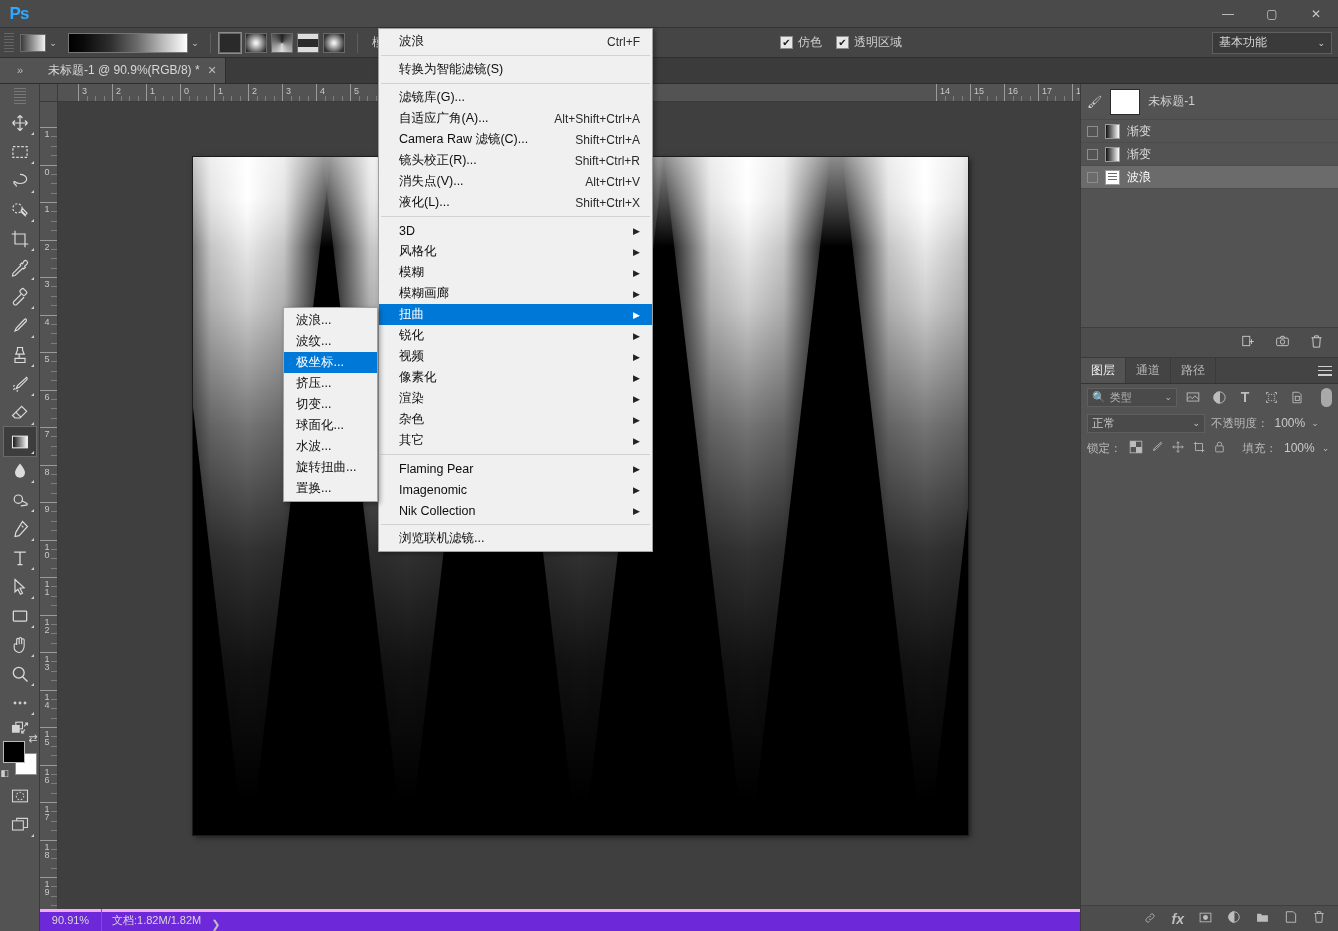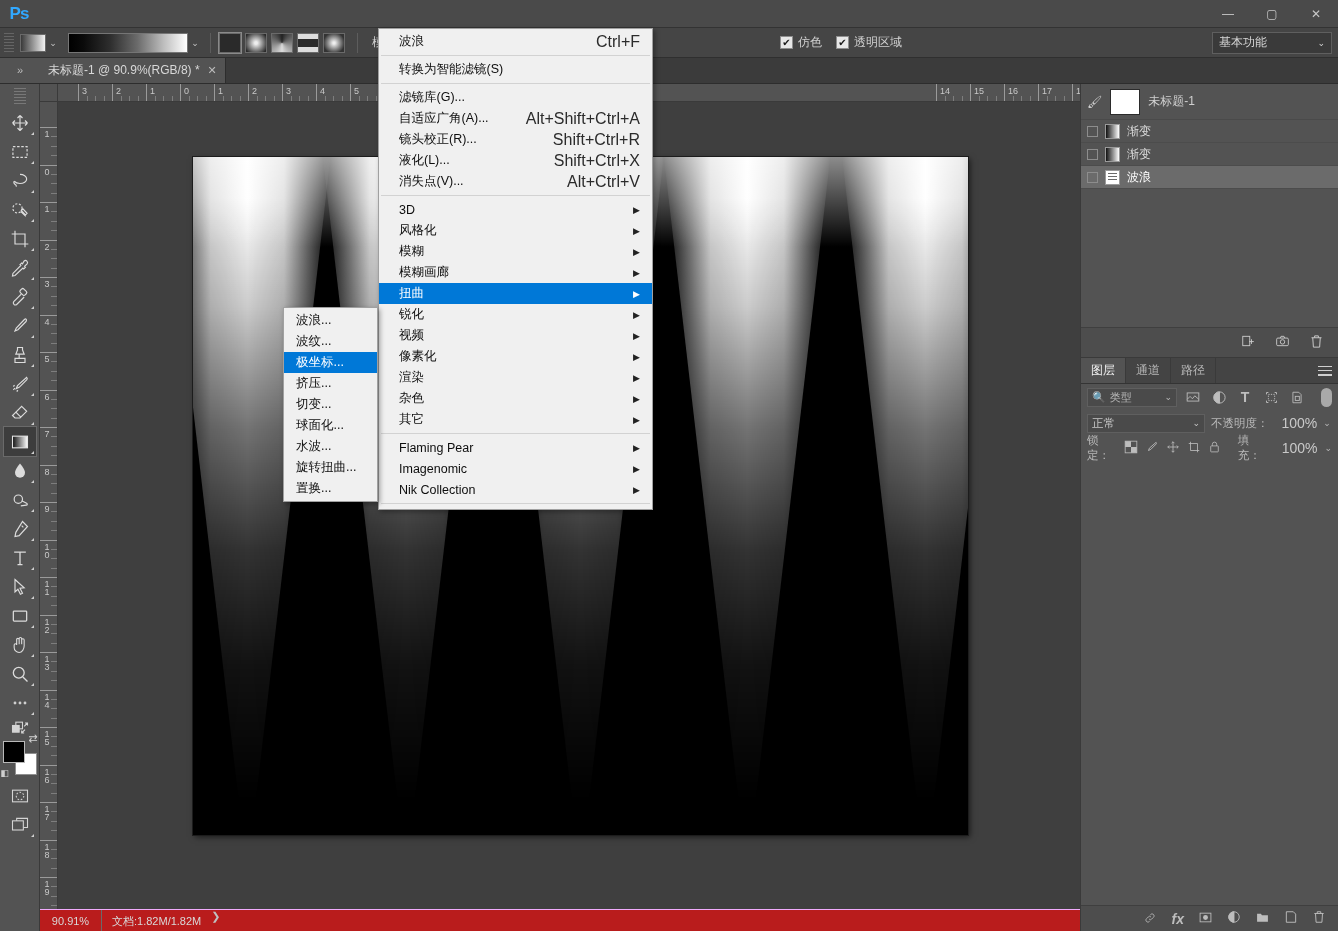--- a/index.html
+++ b/index.html
@@ -130,22 +130,22 @@
   .vt span { position:absolute; left:3px; top:2px; font-size:9px; color:#c9c9c9; width:8px;
              line-height:8px; word-break:break-all; text-align:center;}
   .vtick { position:absolute; left:11px; width:7px; border-top:1px solid #7d7d7d; }
   .canvas-wrap { flex:1; position:relative; background:#3f3f3f; overflow:hidden; }
   .artboard {
     position:absolute; left:135px; top:55px; width:775px; height:678px;
     background:#000; box-shadow:0 0 0 1px #1c1c1c, 2px 2px 6px rgba(0,0,0,.6);
     overflow:hidden;
   }
   .cone-inner { position:absolute; inset:0; }
-  .statusbar { height:22px; background:#b91c1c; border-top:1px solid #f0abfc;
-               display:flex; align-items:flex-start; flex:0 0 22px; font-size:11px; color:#d8d8d8; }
+  .statusbar { height:22px; background:#6d28d9; border-top:3px solid #f0abfc;
+               display:flex; align-items:flex-end; flex:0 0 22px; font-size:11px; color:#d8d8d8; }
   .sb-zoom { width:62px; text-align:center; border-right:1px solid #6a6a6a; height:22px; line-height:22px;}
   .sb-doc { padding:0 10px; height:22px; line-height:22px; }
   .sb-arrow { color:#c0c0c0; font-size:11px; }
 
   
   .rightdock { width:258px; background:#535353; border-left:1px solid #3a3a3a; display:flex;
                flex-direction:column; flex:0 0 258px; }
   .panel-tabs { height:26px; background:#444; display:flex; align-items:stretch; border-bottom:1px solid #343434;}
   .ptab { padding:0 10px; display:flex; align-items:center; font-size:12px; color:#b6b6b6;
           border-right:1px solid #3a3a3a; }
@@ -177,21 +177,21 @@
   .layers-panel { border-top:1px solid #3a3a3a; display:flex; flex-direction:column; flex:1; min-height:0; }
   .lp-row { display:flex; align-items:center; height:26px; padding:0 6px; gap:6px; }
   .lp-filter { flex:0 0 90px; height:19px; background:#4a4a4a; border:1px solid #5f5f5f;
                display:flex; align-items:center; padding:0 4px; gap:4px; color:#b9b9b9; font-size:11px;}
   .lp-ico { width:20px; height:19px; display:flex; align-items:center; justify-content:center; color:#bdbdbd;}
   .toggle-pill { width:11px; height:19px; border-radius:6px; background:#a9a9a9; margin-left:auto; }
   .lp-blend { flex:0 0 118px; height:19px; background:#4a4a4a; border:1px solid #5f5f5f;
               display:flex; align-items:center; justify-content:space-between; padding:0 4px;
               color:#c6c6c6; font-size:11.5px; }
   .lp-text { color:#b9b9b9; font-size:11.5px; }
-  .lp-val { color:#c9c9c9; font-size:14px;margin-left:7px; }
+  .lp-val { color:#c9c9c9; font-size:12px; }
   .lp-lockrow { display:flex; align-items:center; height:24px; padding:0 6px; gap:7px; }
   .layer-item { display:flex; align-items:center; height:42px; background:#6a6a6a; margin:3px 0 0 0;
                 padding:0 8px 0 4px; gap:8px; }
   .eye { width:18px; display:flex; align-items:center; justify-content:center; color:#ddd; }
   .layer-thumb { width:36px; height:33px; border:1px solid #2b2b2b;
      background:repeating-linear-gradient(to right,#ffffff 0 3px,#000000 3px 7px); }
   .layer-name { font-size:12.5px; color:#f0f0f0; }
   .lock-ic { margin-left:auto; color:#d5d5d5; }
   .layers-spacer { flex:1; }
   .layers-btns { height:26px; background:#4d4d4d; border-top:1px solid #3f3f3f;
@@ -199,21 +199,21 @@
   .layers-btns span { color:#bdbdbd; font-size:14px; }
 
   
   .menu {
     position:absolute; background:#f0f0f0; border:1px solid #a0a0a0; color:#0d0d0d;
     box-shadow:2px 2px 5px rgba(0,0,0,.35); z-index:50; font-size:12.5px;
   }
   #filter-menu { left:378px; top:28px; width:275px; padding:2px 0; }
   .menu .row { height:21px; display:flex; align-items:center; padding:0 12px 0 20px; }
   .menu .row .lbl { flex:1; white-space:nowrap; }
-  .menu .row .acc { color:#2b2b2b; font-size:16px; margin-left:18px; }
+  .menu .row .acc { color:#2b2b2b; font-size:12px; margin-left:18px; }
   .menu .row .arr { margin-left:10px; font-size:9px; color:#222; }
   .menu .row.hi { background:#0078d7; color:#fff; }
   .menu .row.hi .arr { color:#fff; }
   .menu .sep { height:1px; background:#d2d2d2; margin:3px 2px; }
   #distort-menu { left:283px; top:307px; width:95px; padding:2px 0; }
   #distort-menu .row { padding:0 8px 0 12px; }
 
   
   .watermark { position:absolute; right:6px; bottom:28px; z-index:80;
      font-size:34px; font-weight:bold; color:#fff; letter-spacing:1px;
@@ -901,31 +901,35 @@
       </div>
       <div class="sep"></div>
       <div class="row">
         <span class="lbl">滤镜库(G)...</span>
       </div>
       <div class="row">
         <span class="lbl">自适应广角(A)...</span>
         <span class="acc">Alt+Shift+Ctrl+A</span>
       </div>
       <div class="row">
+        <span class="lbl">Camera Raw 滤镜(C)...</span>
+        <span class="acc">Shift+Ctrl+A</span>
+      </div>
+      <div class="row">
         <span class="lbl">镜头校正(R)...</span>
         <span class="acc">Shift+Ctrl+R</span>
       </div>
       <div class="row">
+        <span class="lbl">消失点(V)...</span>
+        <span class="acc">Alt+Ctrl+V</span>
+      </div>
+      <div class="row">
         <span class="lbl">液化(L)...</span>
         <span class="acc">Shift+Ctrl+X</span>
       </div>
-      <div class="row">
-        <span class="lbl">消失点(V)...</span>
-        <span class="acc">Alt+Ctrl+V</span>
-      </div>
       <div class="sep"></div>
       <div class="row">
         <span class="lbl">3D</span>
         <span class="arr">▶</span>
       </div>
       <div class="row">
         <span class="lbl">风格化</span>
         <span class="arr">▶</span>
       </div>
       <div class="row">
@@ -971,20 +975,23 @@
       </div>
       <div class="row">
         <span class="lbl">Imagenomic</span>
         <span class="arr">▶</span>
       </div>
       <div class="row">
         <span class="lbl">Nik Collection</span>
         <span class="arr">▶</span>
       </div>
       <div class="sep"></div>
+      <div class="row">
+        <span class="lbl">浏览联机滤镜...</span>
+      </div>
     </div>
   <div class="menu" id="distort-menu">
       <div class="row">
         <span class="lbl">波浪...</span>
       </div>
       <div class="row">
         <span class="lbl">波纹...</span>
       </div>
       <div class="row hi">
         <span class="lbl">极坐标...</span>

